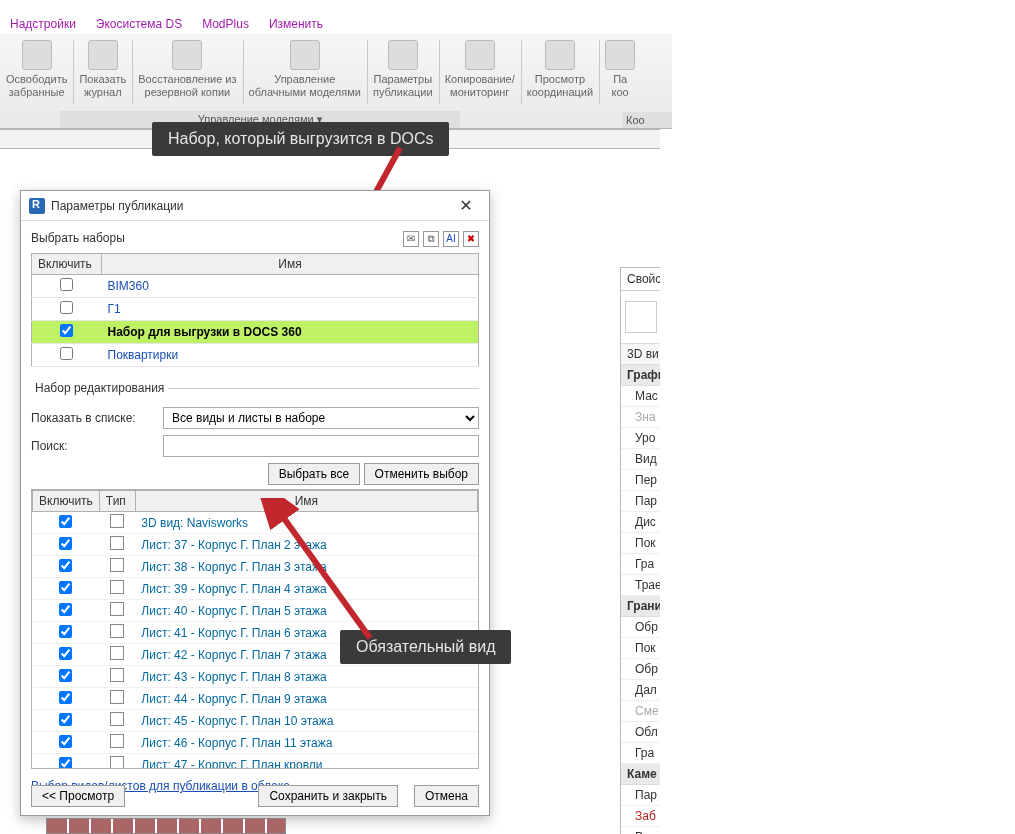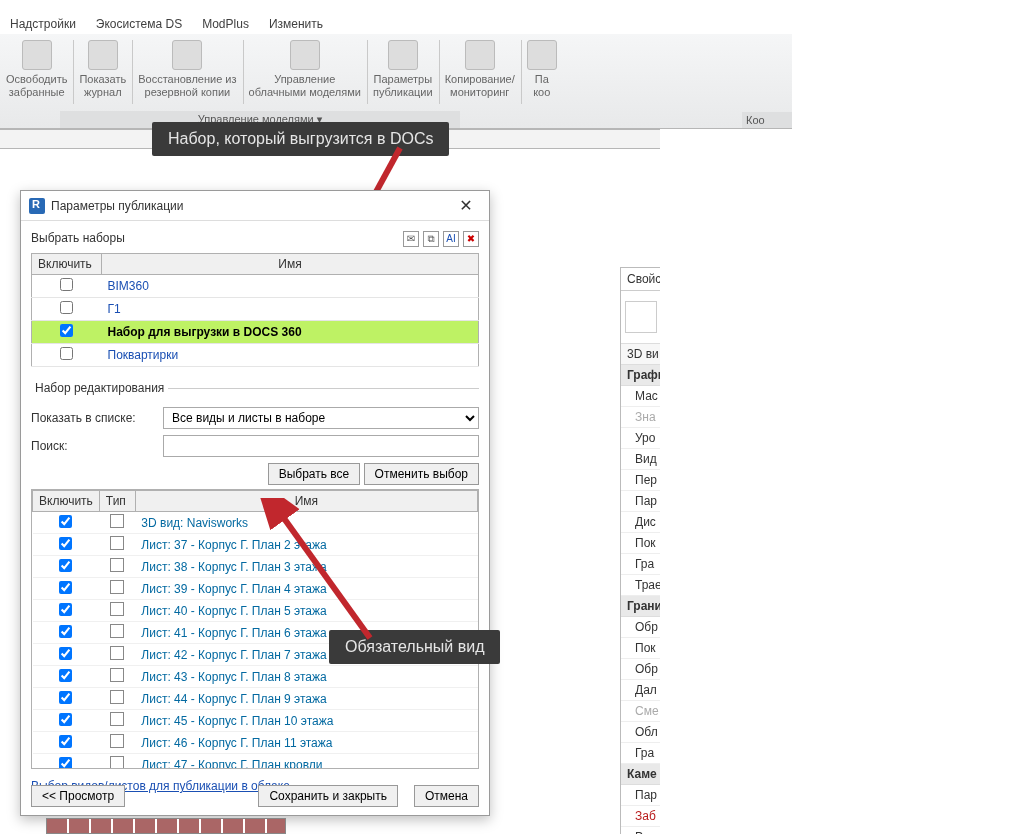--- a/index.html
+++ b/index.html
@@ -1,22 +1,22 @@
 <!DOCTYPE html>
 <html><head>
 <meta charset="utf-8">
 <style>
 * { box-sizing: border-box; margin: 0; padding: 0; font-family: "Segoe UI", Tahoma, sans-serif; }
 body { background: #fff; width: 1015px; height: 834px; overflow: hidden; position: relative; font-size: 12px; color: #333; }
 
 
 .ribbon-tabs { position: absolute; top: 10px; left: 0; right: 0; display: flex; align-items: flex-end; height: 24px; }
-.ribbon-tabs .tab { padding: 3px 10px; font-size: 12px; color: #404040; }
-
-.ribbon-panel { position: absolute; top: 34px; left: 0; width: 792px; height: 95px; border-bottom: 1px solid #b6b6b6; background: linear-gradient(#f5f6f7,#e8e9ea); display: flex; }
+.ribbon-tabs .tab { padding: 3px 10px; font-size: 12px; color: #a21caf; }
+
+.ribbon-panel { position: absolute; top: 34px; left: 0; width: 672px; height: 95px; border-bottom: 1px solid #b6b6b6; background: linear-gradient(#f5f6f7,#e8e9ea); display: flex; }
 .rgroup { display: flex; flex-direction: column; align-items: center; justify-content: flex-start; padding: 4px 6px 0; text-align: center; position: relative; }
 .rgroup + .rgroup::before { content: ""; position: absolute; left: 0; top: 6px; bottom: 24px; width: 1px; background: #c9c9c9; }
 .rgroup .icn { width: 30px; height: 30px; margin: 2px auto 3px; background: #ddd; border: 1px solid #bbb; border-radius: 3px; }
 .rgroup .lbl { font-size: 11px; color: #666; line-height: 13px; white-space: pre-line; }
 .ribbon-groupname { position: absolute; bottom: 0; left: 0; right: 0; text-align: center; font-size: 11px; color: #555; padding: 2px 0; background: #dedfe0; }
 
 .canvas-bar { position: absolute; top: 129px; left: 0; width: 660px; height: 20px; border-top: 1px solid #b6b6b6; border-bottom: 1px solid #b6b6b6; background: #f3f3f3; }
 
 
 .callout { position: absolute; background: #3a3a3a; color: #e5e5e5; font-size: 16px; padding: 8px 16px; border-radius: 2px; white-space: nowrap; }
@@ -108,20 +108,25 @@
     </div>
   <div class="rgroup">
       <div class="icn"></div>
       <div class="lbl">Параметры
 публикации</div>
     </div>
   <div class="rgroup">
       <div class="icn"></div>
       <div class="lbl">Копирование/
 мониторинг</div>
+    </div>
+  <div class="rgroup">
+      <div class="icn"></div>
+      <div class="lbl">Просмотр
+координаций</div>
     </div>
   <div class="rgroup">
       <div class="icn"></div>
       <div class="lbl">Па
 коо</div>
     </div>
   <div class="ribbon-groupname" style="left:60px; width:400px;">Управление моделями ▾</div>
   <div class="ribbon-groupname" style="left:auto; right:0; width:50px; text-align:left; padding-left:4px;">Коо</div>
 </div>
 
@@ -273,21 +278,21 @@
   </div>
   <div class="dlg-footer">
     <button>&lt;&lt;  Просмотр</button>
     <div class="right">
       <button>Сохранить и закрыть</button>
       <button>Отмена</button>
     </div>
   </div>
 </div>
 
-<div class="callout" style="top:630px; left:329px;text-align:center;">Обязательный вид</div>
+<div class="callout" style="top:630px; left:340px;text-align:center;">Обязательный вид</div>
 <svg class="arrow" style="top:498px; left:260px; width:130px; height:160px;">
   <defs>
       <marker id="ah2" markerWidth="10" markerHeight="10" refX="2" refY="3" orient="auto">
         <path d="M0,0 L0,6 L9,3 z" fill="#c1272d"></path>
       </marker>
     </defs>
   <line x1="110" y1="140" x2="18" y2="12" stroke="#c1272d" stroke-width="6" marker-end="url(#ah2)"></line>
 </svg>
 
 <div class="props-outer">

